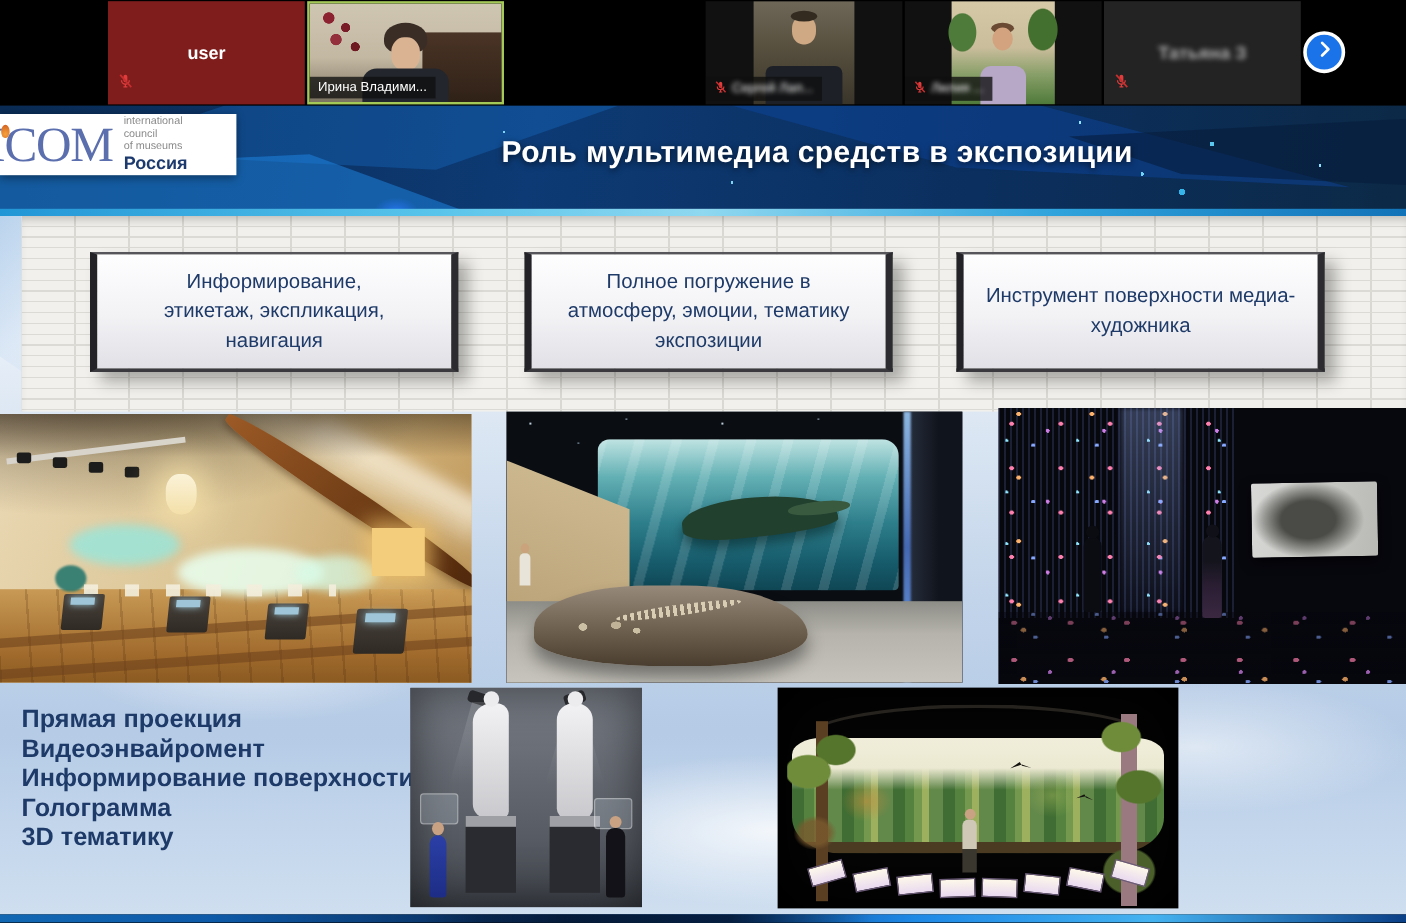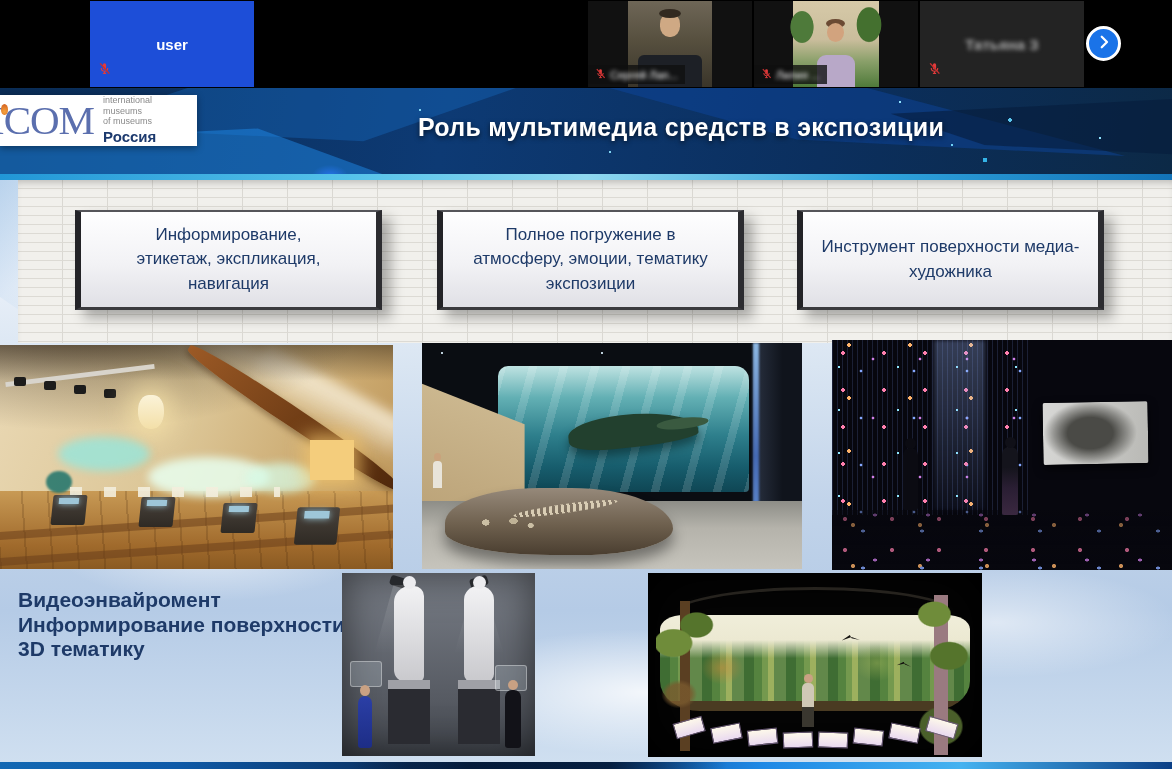--- a/index.html
+++ b/index.html
@@ -2,21 +2,21 @@
 <html><head>
 <meta charset="utf-8">
 <style>
   *{margin:0;padding:0;box-sizing:border-box}
   html,body{background:#000}
   body{font-family:"Liberation Sans",sans-serif}
   #app{position:relative;width:1172px;height:769px;overflow:hidden;background:#000}
 
   
   .strip{position:absolute;left:0;top:0;width:100%;height:88px;background:#000}
-  .tile{position:absolute;top:1px;height:86px;width:164px;background:#1d4ed8;overflow:hidden}
+  .tile{position:absolute;top:1px;height:86px;width:164px;background:#7f1d1d;overflow:hidden}
   .tile.video{background:#111}
   .tile.active{border:2px solid #a4c957}
   .portrait{position:absolute;top:2px;bottom:2px}
   .center-name{position:absolute;inset:0;display:flex;align-items:center;justify-content:center;
     color:#fff;font-size:15px;font-weight:bold}
   .center-name.dim{color:#a8a8a8}
   .blurred{filter:blur(2.3px)}
   .name-label{position:absolute;left:0;bottom:3px;display:flex;align-items:center;gap:4px;
     background:rgba(16,16,16,.78);color:#fff;font-size:11px;padding:3px 7px;max-width:156px;
     white-space:nowrap;overflow:hidden}
@@ -286,20 +286,32 @@
       <span class="mic-abs">
         <svg width="13" height="13" viewBox="0 0 24 24">
             <path d="M12 2.5a3 3 0 0 1 3 3v5.5a3 3 0 0 1-6 0V5.5a3 3 0 0 1 3-3z" fill="#e03c3c"></path>
             <path d="M6 11a6 6 0 0 0 12 0" stroke="#e03c3c" stroke-width="2" fill="none"></path>
             <path d="M12 17v4M9 21h6" stroke="#e03c3c" stroke-width="2"></path>
             <path d="M4 2.5l17 19" stroke="#c92f2f" stroke-width="2.6"></path>
           </svg>
       </span>
     </div>
 
+    <div class="tile video active" style="left:256px">
+      <div class="sc sc-irina">
+        <div class="flowers"></div>
+        <div class="piano"></div>
+        <div class="hair"></div>
+        <div class="face"></div>
+        <div class="body"></div>
+      </div>
+      <div class="name-label">
+        <span>Ирина Владими...</span>
+      </div>
+    </div>
 
 
     <div class="tile video" style="left:588px">
       <div class="sc sc-serg portrait" style="left:40px;width:84px">
         <div class="body"></div>
         <div class="head"></div>
         <div class="hair"></div>
       </div>
       <div class="name-label">
         <span>
@@ -361,21 +373,21 @@
     <div class="hp hp2"></div>
     <div class="hp hp3"></div>
     <div class="hp hp4"></div>
     <div class="sparkles"></div>
     <div class="hstrip"></div>
     <div class="logo">
       <div class="logo-flame"></div>
       <div class="logo-acronym">ICOM</div>
       <div class="logo-right">
         <span>international</span>
-        <span>museums</span>
+        <span>council</span>
         <span>of museums</span>
         <span class="logo-country">Россия</span>
       </div>
     </div>
     <div class="stitle">Роль мультимедиа средств в экспозиции</div>
   </div>
 
   <div class="sbody"></div>
   <div class="corner-poly"></div>
   <div class="bricks"></div>
@@ -431,22 +443,24 @@
   <div class="photo p-flowers">
     <div class="streams"></div>
     <div class="column"></div>
     <div class="floor"></div>
     <div class="art"></div>
     <div class="fig f1"></div>
     <div class="fig f2"></div>
   </div>
 
   <div class="tech">
+    <div>Прямая проекция</div>
     <div>Видеоэнвайромент</div>
     <div>Информирование поверхности</div>
+    <div>Голограмма</div>
     <div>3D тематику</div>
   </div>
 
   <div class="photo p-statues">
     <div class="spot sp1"></div>
     <div class="spot sp2"></div>
     <div class="cone cn1"></div>
     <div class="cone cn2"></div>
     <div class="statue st1"></div>
     <div class="statue st2"></div>

